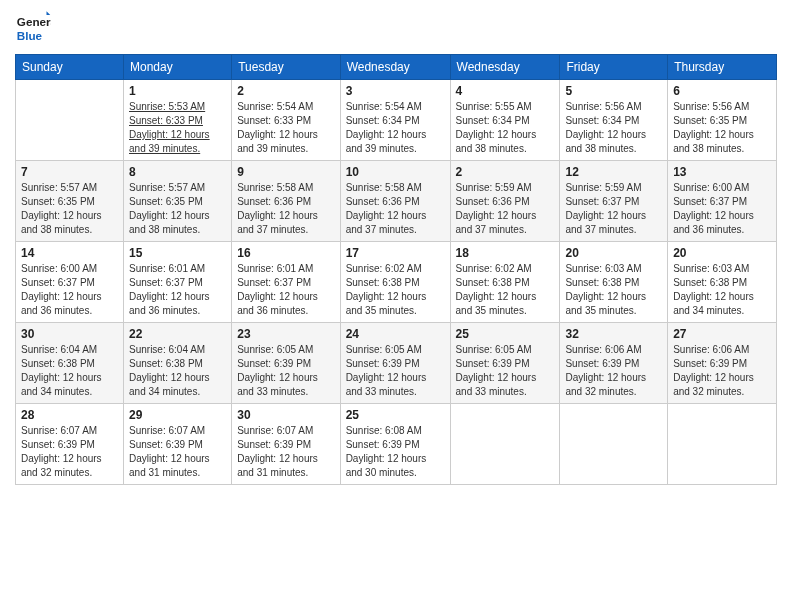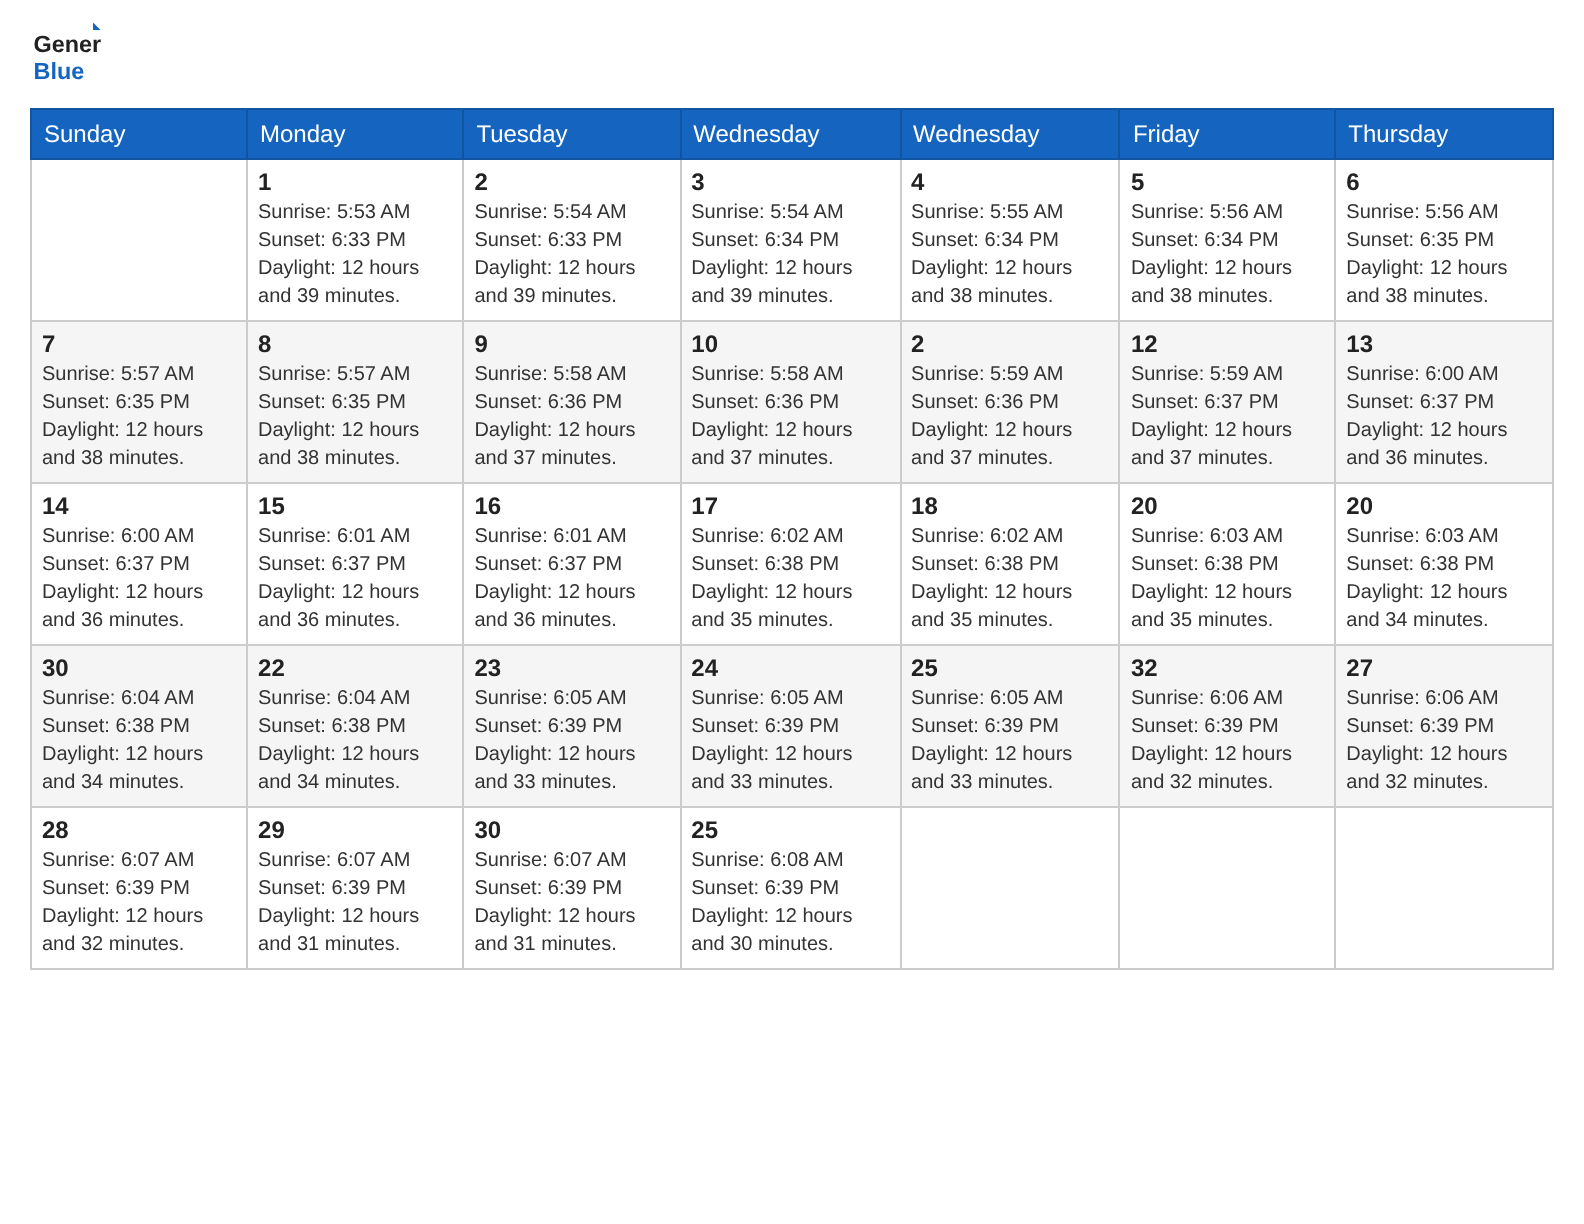--- a/index.html
+++ b/index.html
@@ -117,21 +117,21 @@
           <th>Wednesday</th>
           <th>Friday</th>
           <th>Thursday</th>
         </tr>
     </thead>
     <tbody id="calendar-body">
     <tr>
           <td class="empty-cell"></td>
           <td>
             <span class="day-num">1</span>
-            <div class="day-info" style="white-space: pre-line;">Sunrise: 5:53 AM
+            <div class="day-info" style="white-space: pre-line; text-decoration: underline;">Sunrise: 5:53 AM
 Sunset: 6:33 PM
 Daylight: 12 hours
 and 39 minutes.</div>
           </td>
           <td>
             <span class="day-num">2</span>
             <div class="day-info" style="white-space: pre-line;">Sunrise: 5:54 AM
 Sunset: 6:33 PM
 Daylight: 12 hours
 and 39 minutes.</div>

